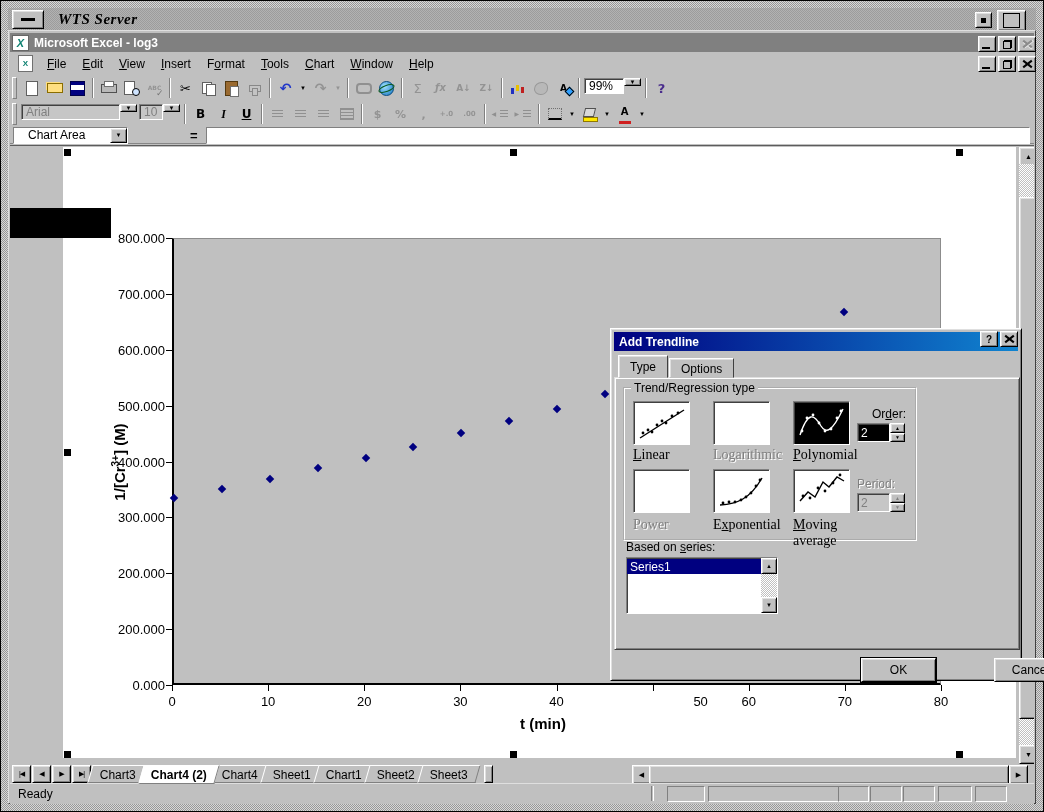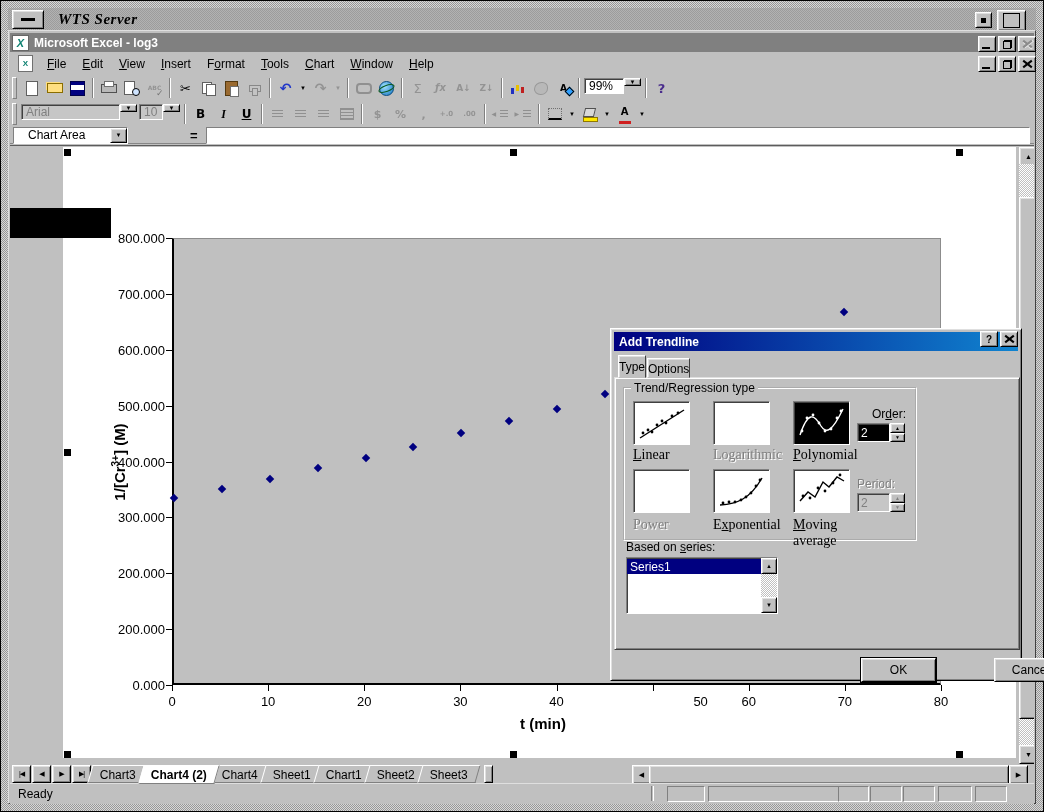--- a/index.html
+++ b/index.html
@@ -165,21 +165,21 @@
   
   #artifact{position:absolute;left:10px;top:208px;width:101px;height:30px;background:#000;z-index:10;}
   
   #dialog{position:absolute;left:610px;top:328px;width:412px;height:353px;z-index:50;box-sizing:border-box;}
   .dlg-titlebar{position:absolute;left:3px;top:3px;right:3px;height:19px;background:linear-gradient(90deg,#000080,#1084d0);
       display:flex;align-items:center;color:#fff;font-weight:bold;}
   .dlg-titlebar .t{margin-left:5px;}
   .dlg-btns{position:absolute;right:3px;top:2px;display:flex;gap:2px;}
   .dbtn{width:16px;height:14px;display:flex;align-items:center;justify-content:center;font-size:10px;font-weight:bold;}
   #dlg-tabs{position:absolute;left:7px;top:29px;height:20px;display:flex;align-items:flex-end;}
-  .dtab{height:17px;padding:1px 0 0;display:flex;align-items:center;background:#c0c0c0;
+  .dtab{height:17px;padding:1px 11px 0;display:flex;align-items:center;background:#c0c0c0;
         border:1px solid;border-color:#fff #404040 #c0c0c0 #fff;box-shadow:inset 1px 1px 0 #dfdfdf;}
   .dtab.active{height:20px;position:relative;z-index:3;margin-right:1px;}
   .dlg-panel{position:absolute;left:3px;top:48px;width:406px;height:273px;background:#c0c0c0;box-sizing:border-box;
         border:1px solid;border-color:#dfdfdf #404040 #404040 #dfdfdf;box-shadow:inset 1px 1px 0 #fff,inset -1px -1px 0 #808080;}
   .groupbox{position:absolute;left:9px;top:10px;width:290px;height:150px;border:2px groove #fff;}
   .groupbox .legend{position:absolute;left:6px;top:-8px;background:#c0c0c0;padding:0 3px;}
   .tcell{position:absolute;width:57px;height:44px;background:#fff;border:1px solid;border-color:#808080 #fff #fff #808080;box-shadow:inset 1px 1px 0 #404040;box-sizing:border-box;}
   .tcell.sel{background:#000;}
   .tcell svg{position:absolute;left:1px;top:1px;}
   .tlabel{position:absolute;width:75px;font-size:14px;font-family:Liberation Serif, serif;}

